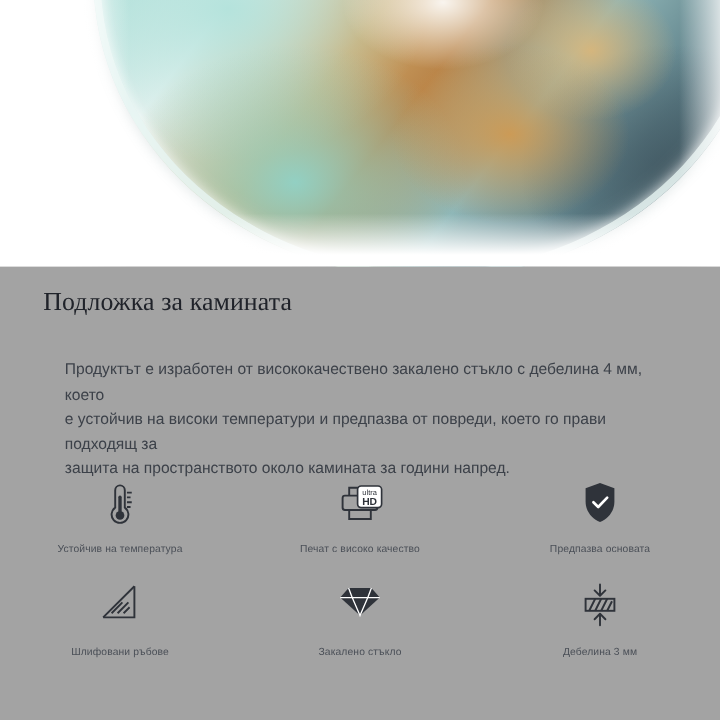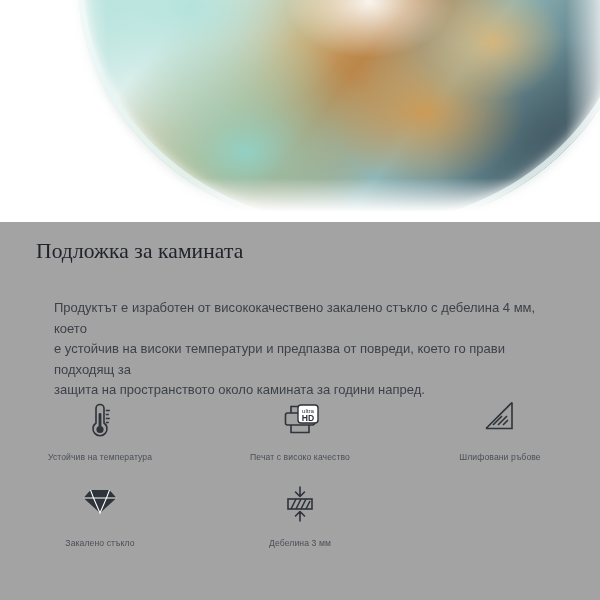--- a/index.html
+++ b/index.html
@@ -197,20 +197,29 @@
           <path class="ink" d="M14 15V8.5h18V15"></path>
           <path class="ink" d="M14 27v7.5h18V27"></path>
           <rect x="21" y="7" width="20" height="18" rx="3" fill="#ffffff" stroke="#2f333a" stroke-width="1.4"></rect>
           <text x="31" y="14.6" text-anchor="middle" font-family="Liberation Sans, sans-serif" font-size="6.2" fill="#2f333a">ultra</text>
           <text x="31" y="22.6" text-anchor="middle" font-family="Liberation Sans, sans-serif" font-size="8.6" font-weight="bold" fill="#2f333a">HD</text>
         </svg>
       </div>
       <div class="feature-label">Печат с високо качество</div>
     </div>
 
+    <div class="feature">
+      <div class="feature-icon">
+        <svg width="34" height="42" viewBox="0 0 34 42">
+          <path class="ink-fill" d="M17 4.5l12 4.4v11c0 8.2-5.2 14.4-12 17.2C10.2 34.3 5 28.1 5 19.9v-11L17 4.5z"></path>
+          <path d="M11.5 20.5l4 4 7.5-7.8" fill="none" stroke="#ffffff" stroke-width="2.2" stroke-linecap="round" stroke-linejoin="round"></path>
+        </svg>
+      </div>
+      <div class="feature-label">Предпазва основата</div>
+    </div>
 
     <div class="feature">
       <div class="feature-icon">
         <svg width="38" height="36" viewBox="0 0 38 36">
           <path class="ink" d="M5 30.5L31 4.5" stroke-width="1.5"></path>
           <path class="ink" d="M5 30.5h26V4.5" stroke-width="1.5"></path>
           <path class="ink" d="M12 27l9-9M17 27l9-9M22 27l5-5" stroke-width="1.3"></path>
         </svg>
       </div>
       <div class="feature-label">Шлифовани ръбове</div>

